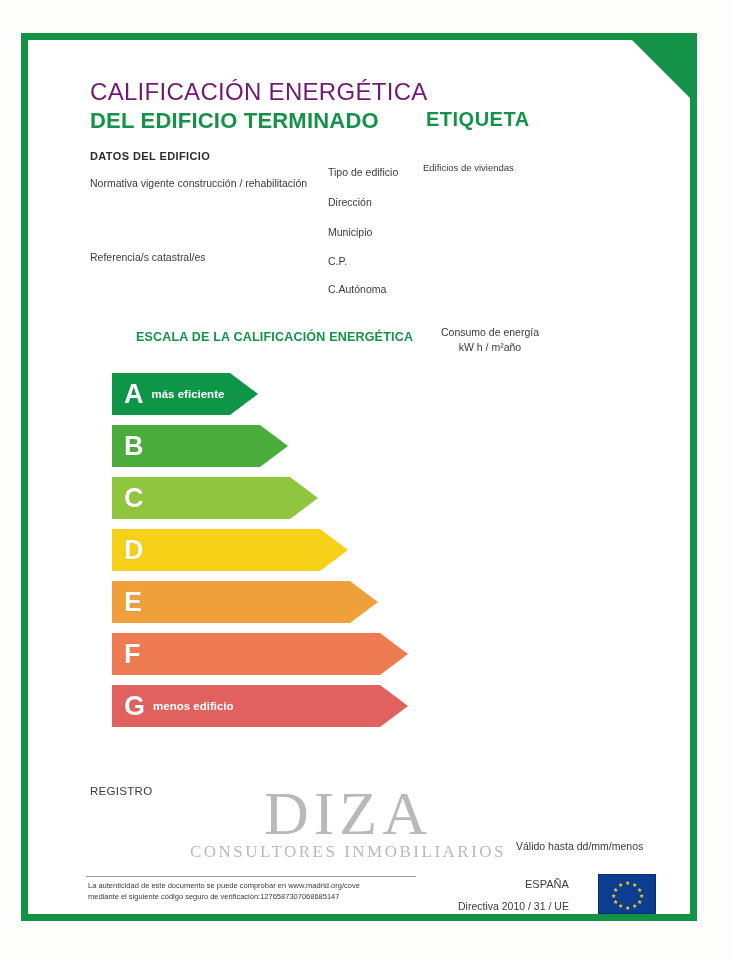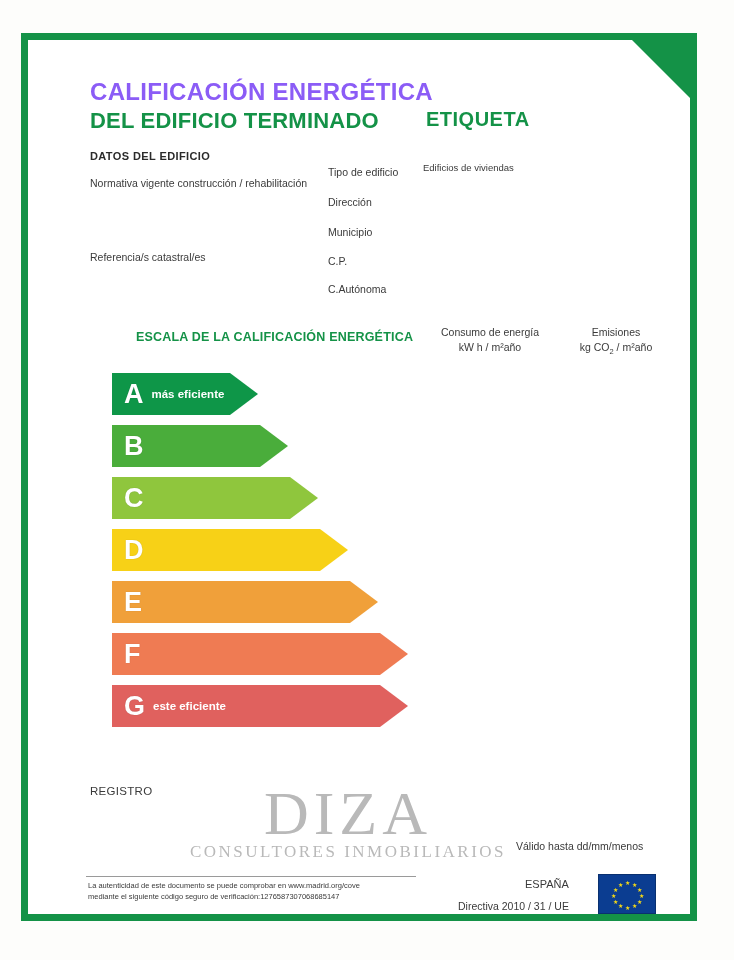--- a/index.html
+++ b/index.html
@@ -28,21 +28,21 @@
   .corner{
     position:absolute;
     right:0;top:0;
     width:0;height:0;
     border-top:58px solid #149247;
     border-left:58px solid transparent;
   }
 
   .title1{
     position:absolute;left:62px;top:38px;
-    font-size:24px;font-weight:bold;color:#8b5cf6;
+    font-size:24px;font-weight:normal;color:#701a75;
     letter-spacing:0.3px;
   }
   .title2{
     position:absolute;left:62px;top:68px;
     font-size:22px;font-weight:bold;color:#149247;
     letter-spacing:0.2px;
   }
   .etiqueta{
     position:absolute;left:398px;top:68px;
     font-size:20px;font-weight:bold;color:#149247;
@@ -214,26 +214,20 @@
 
     <div class="sec-escala">ESCALA DE LA CALIFICACIÓN ENERGÉTICA</div>
 
     <div class="hdr-consumo">
       <div>Consumo de energía</div>
       <div>
         <span>kW h / m</span><span>²</span><span>año</span>
       </div>
     </div>
 
-    <div class="hdr-emis">
-      <div>Emisiones</div>
-      <div>
-        <span>kg CO</span><span class="sub">2</span><span> / m²año</span>
-      </div>
-    </div>
 
     <div class="scale">
       <div class="row">
         <div class="bar" style="width:118px;background:#0e9648;">
           <span class="letter">A</span>
           <span class="note">más eficiente</span>
         </div>
         <div class="tip" style="left:140px;border-left:28px solid #0e9648;"></div>
       </div>
       <div class="row">
@@ -267,21 +261,21 @@
       <div class="row">
         <div class="bar" style="width:268px;background:#ef7b53;">
           <span class="letter">F</span>
           <span class="note"></span>
         </div>
         <div class="tip" style="left:290px;border-left:28px solid #ef7b53;"></div>
       </div>
       <div class="row">
         <div class="bar" style="width:268px;background:#e0615e;">
           <span class="letter">G</span>
-          <span class="note">este eficiente</span>
+          <span class="note">menos edificio</span>
         </div>
         <div class="tip" style="left:290px;border-left:28px solid #e0615e;"></div>
       </div>
     </div>
 
 
     <div class="registro">REGISTRO</div>
 
     <div class="wm">
       <div class="wm-main">DIZA</div>

